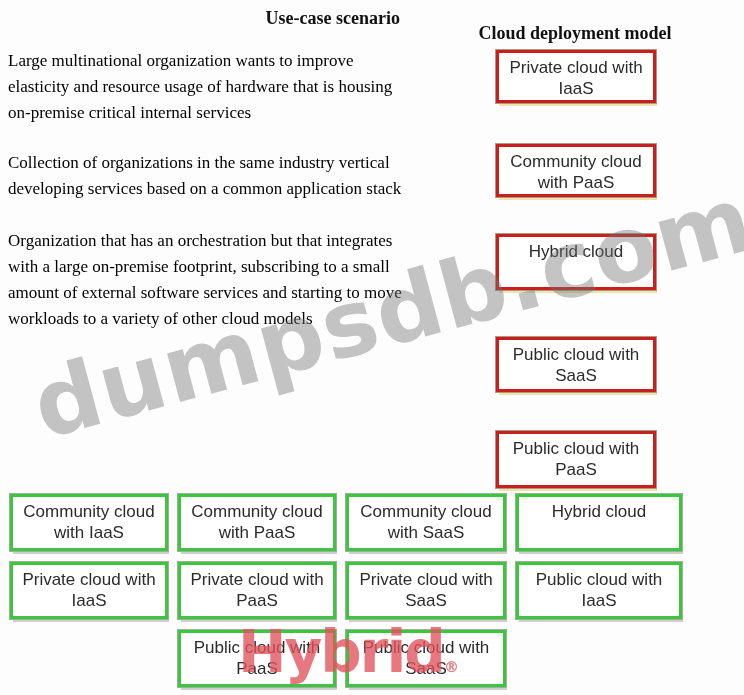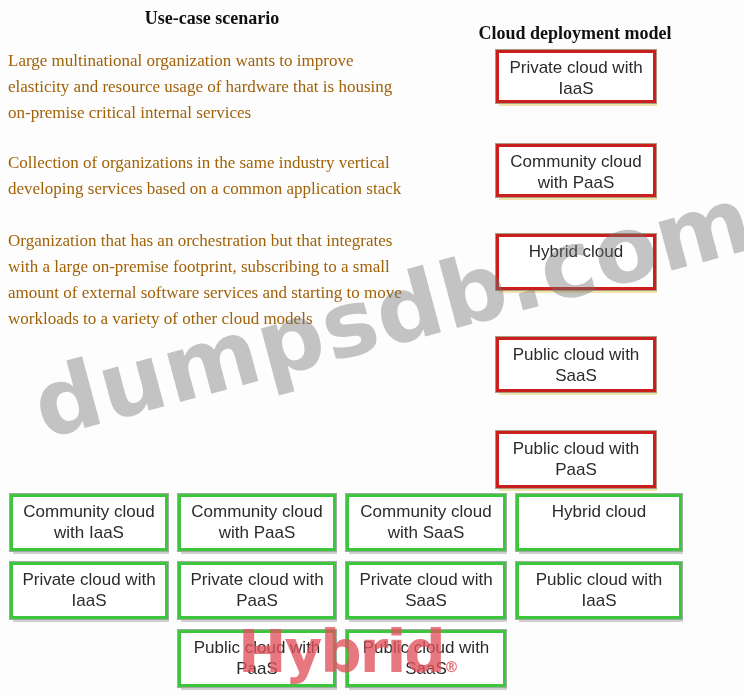--- a/index.html
+++ b/index.html
@@ -9,26 +9,26 @@
     background:#fdfdfd;
     overflow:hidden;
     font-family:"Liberation Sans",sans-serif;
   }
   .hdr{
     position:absolute;top:8px;
     font-family:"Liberation Serif",serif;
     font-weight:bold;font-size:18px;color:#111;
     text-align:center;
   }
-  .hdr-left{left:12px;width:400px;}
+  .hdr-left{left:0;width:400px;text-align:right;}
   .hdr-right{left:462px;width:226px;margin-top:15px;}
   .scenario{
     position:absolute;left:8px;width:470px;
     font-family:"Liberation Serif",serif;
-    font-size:17px;line-height:26px;color:#a16207;
+    font-size:17px;line-height:26px;color:#000000;
     white-space:pre-line;
   }
   .s1{top:48px}.s2{top:150px}.s3{top:228px}.s4{top:354px}.s5{top:432px}
   .slot{
     position:absolute;left:496px;width:160px;
     box-sizing:border-box;background:#fff;
     border:3px solid #c9201d;
     box-shadow:0 0 0 1px #a89a84, 2px 4px 0 -1px #f0e2a8;
     display:flex;justify-content:center;align-items:flex-start;
     padding-top:4px;

